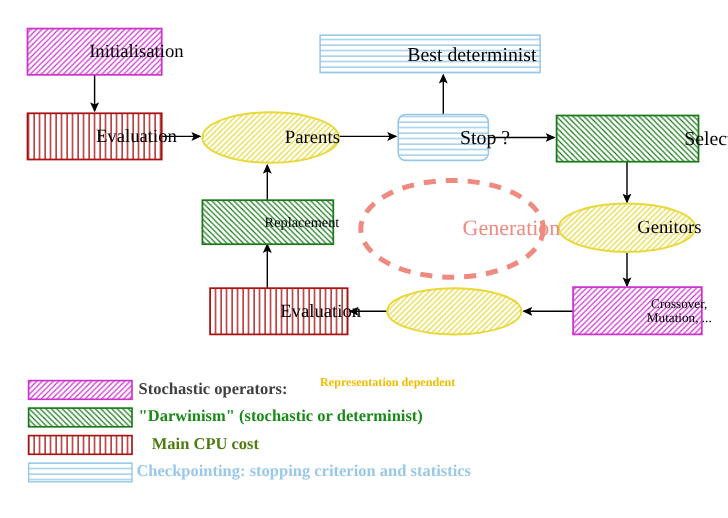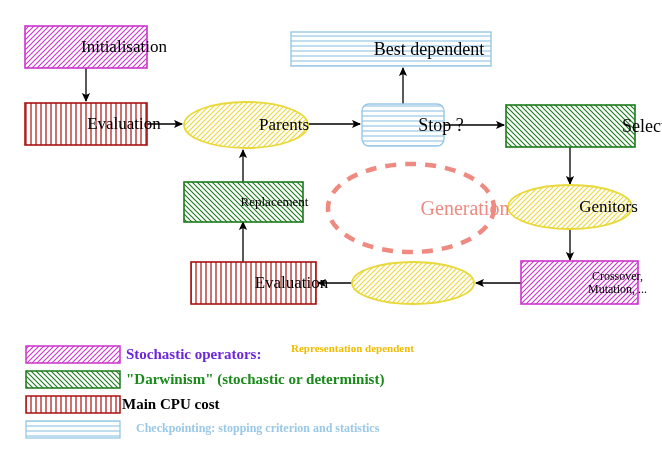--- a/index.html
+++ b/index.html
@@ -116,40 +116,40 @@
     <rect x="26" y="396" width="94" height="17" fill="url(#pat-red-vert)" stroke="#aa1111" stroke-width="1.5"></rect>
     <rect x="26" y="421" width="94" height="17" fill="url(#pat-blue-horz)" stroke="#96c8e6" stroke-width="1.3"></rect>
   </svg>
 
   <div class="node-label" style="left:25px; top:26px; width:122px; height:42px; font-size:17px;">Initialisation</div>
 
   <div class="node-label" style="left:25px; top:103px; width:122px; height:42px; font-size:17px;">Evaluation</div>
 
   <div class="node-label" style="left:184px; top:102px; width:124px; height:46px; font-size:17px;">Parents</div>
 
-  <div class="node-label" style="left:291px; top:32px; width:200px; height:34px; font-size:18px;">Best dependent</div>
+  <div class="node-label" style="left:291px; top:32px; width:200px; height:34px; font-size:18px;">Best determinist</div>
 
   <div class="node-label" style="left:362px; top:104px; width:82px; height:42px; font-size:18px;">Stop ?</div>
 
   <div class="node-label" style="left:506px; top:105px; width:129px; height:42px; font-size:18px;padding-left:47px;">Selection</div>
 
   <div class="node-label" style="left:508px; top:185px; width:125px; height:44px; font-size:17px;">Genitors</div>
 
   <div class="node-label" style="left:521px; top:261px; width:117px; height:43px; font-size:12px; white-space:pre-line;">Crossover,
 Mutation, ...</div>
 
 
   <div class="node-label" style="left:191px; top:262px; width:125px; height:42px; font-size:17px;">Evaluation</div>
 
   <div class="node-label" style="left:177px; top:182px; width:119px; height:40px; font-size:13px;">Replacement</div>
 
   <div class="node-label" style="left:344px; top:186px; width:166px; height:44px; font-size:20px; color:#ef8a80;">Generation</div>
 
-  <div class="legend-text" style="left:126px; top:346px; font-size:15px; color:#6d28d9;">Stochastic operators:</div>
+  <div class="legend-text" style="left:126px; top:346px; font-size:15px; color:#404040;">Stochastic operators:</div>
   <div class="legend-text" style="left:291px; top:342px; font-size:11px; color:#f0bc00;">Representation dependent</div>
 
   <div class="legend-text" style="left:126px; top:371px; font-size:15px; color:#1a8a1a;">"Darwinism" (stochastic or determinist)</div>
 
-  <div class="legend-text" style="left:122px; top:396px; font-size:15px; color:#000000;">Main CPU cost</div>
+  <div class="legend-text" style="left:138px; top:396px; font-size:15px; color:#4d7c0f;">Main CPU cost</div>
 
-  <div class="legend-text" style="left:136px; top:421px; font-size:12px; color:#9ac8e8;">Checkpointing: stopping criterion and statistics</div>
+  <div class="legend-text" style="left:124px; top:421px; font-size:15px; color:#9ac8e8;">Checkpointing: stopping criterion and statistics</div>
 
 </div>
 
 </body></html>

